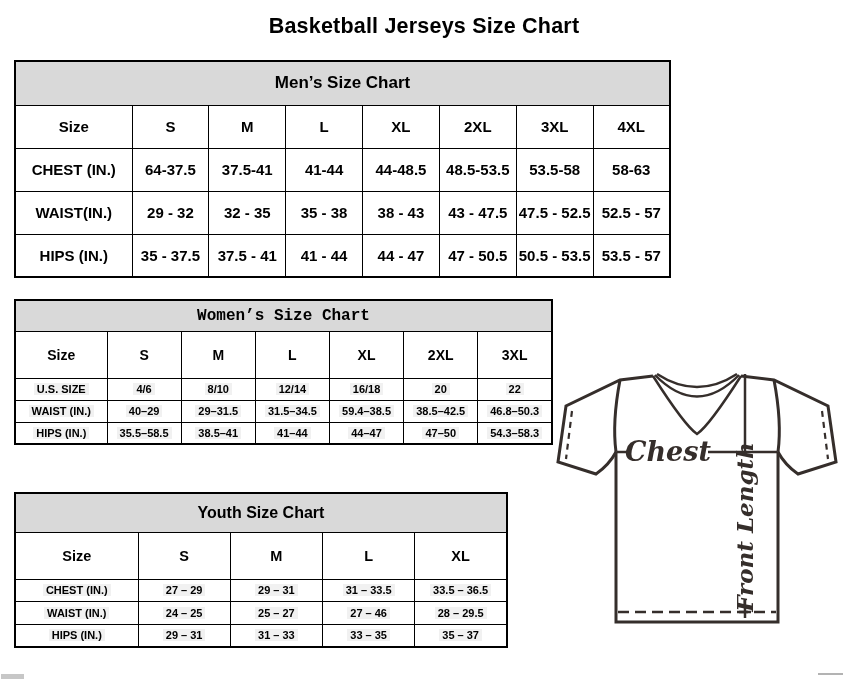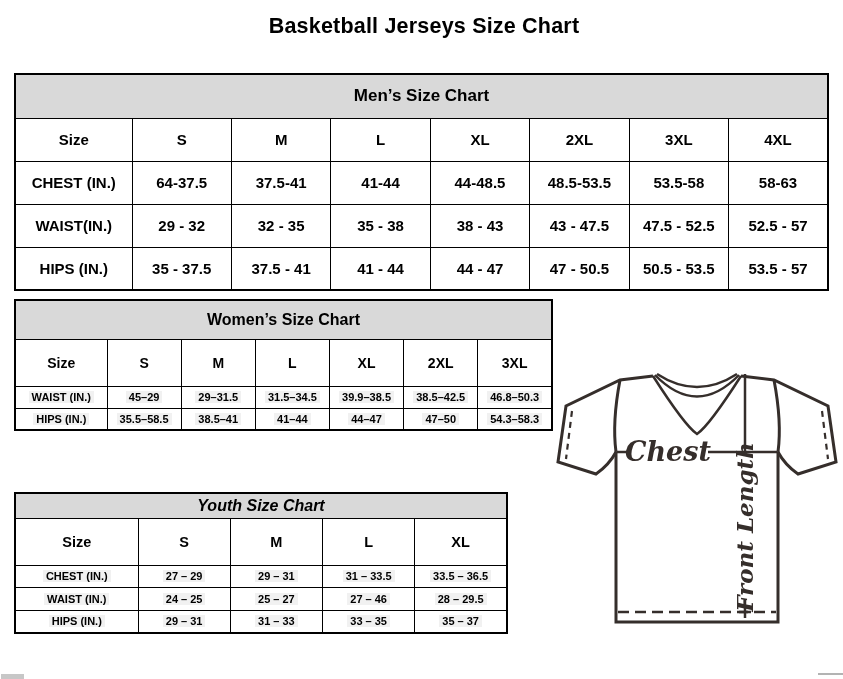--- a/index.html
+++ b/index.html
@@ -14,40 +14,40 @@
   table.chart{
     position:absolute;border-collapse:collapse;table-layout:fixed;
     background:#fff;border:2px solid #000;
   }
   table.chart th, table.chart td{
     border:1px solid #000;text-align:center;vertical-align:middle;
     font-weight:bold;padding:0;overflow:hidden;white-space:nowrap;
   }
   .band{background:#d9d9d9;}
   
-  #mens{left:14px;top:73px;width:815px;}
+  #mens{left:14px;top:60px;width:657px;}
   #mens col.c0{width:117px;}
   #mens .band-row{height:44px;}
   #mens .band{font-size:17px;}
   #mens .size-row{height:43px;}
   #mens .data-row{height:43px;}
   #mens .size-row th, #mens .data-row th, #mens td{font-size:15px;}
   
   #womens{left:14px;top:299px;width:539px;}
   #womens col.c0{width:92px;}
-  #womens .band-row{height:39px;}
+  #womens .band-row{height:31px;font-family:Liberation Mono, monospace;}
   #womens .band{font-size:16px;}
   #womens .size-row{height:47px;}
   #womens .size-row th{font-size:14px;}
   #womens .data-row{height:22px;}
   #womens .data-row th, #womens .data-row td{font-size:11px;}
   
   #youth{left:14px;top:492px;width:494px;}
   #youth col.c0{width:123px;}
-  #youth .band-row{height:25px;font-style:italic;}
+  #youth .band-row{height:39px;}
   #youth .band{font-size:16px;}
   #youth .size-row{height:47px;}
   #youth .size-row th{font-size:14.5px;}
   #youth .data-row{height:22.5px;}
   #youth .data-row th, #youth .data-row td{font-size:11px;}
   
   table.small .data-row .hl{background:#f1f1f1;padding:0 3px;}
   
   #jersey{position:absolute;left:556px;top:364px;}
   #jersey path, #jersey line{fill:none;stroke:#352e2b;}
@@ -141,25 +141,34 @@
       <tr class="size-row">
         <th>Size</th>
         <th>S</th>
         <th>M</th>
         <th>L</th>
         <th>XL</th>
         <th>2XL</th>
         <th>3XL</th>
       </tr>
       <tr class="data-row">
+        <th><span class="hl">U.S. SIZE</span></th>
+        <td><span class="hl">4/6</span></td>
+        <td><span class="hl">8/10</span></td>
+        <td><span class="hl">12/14</span></td>
+        <td><span class="hl">16/18</span></td>
+        <td><span class="hl">20</span></td>
+        <td><span class="hl">22</span></td>
+      </tr>
+      <tr class="data-row">
         <th><span class="hl">WAIST (IN.)</span></th>
-        <td><span class="hl">45–29</span></td>
+        <td><span class="hl">40–29</span></td>
         <td><span class="hl">29–31.5</span></td>
         <td><span class="hl">31.5–34.5</span></td>
-        <td><span class="hl">39.9–38.5</span></td>
+        <td><span class="hl">59.4–38.5</span></td>
         <td><span class="hl">38.5–42.5</span></td>
         <td><span class="hl">46.8–50.3</span></td>
       </tr>
       <tr class="data-row">
         <th><span class="hl">HIPS (IN.)</span></th>
         <td><span class="hl">35.5–58.5</span></td>
         <td><span class="hl">38.5–41</span></td>
         <td><span class="hl">41–44</span></td>
         <td><span class="hl">44–47</span></td>
         <td><span class="hl">47–50</span></td>

